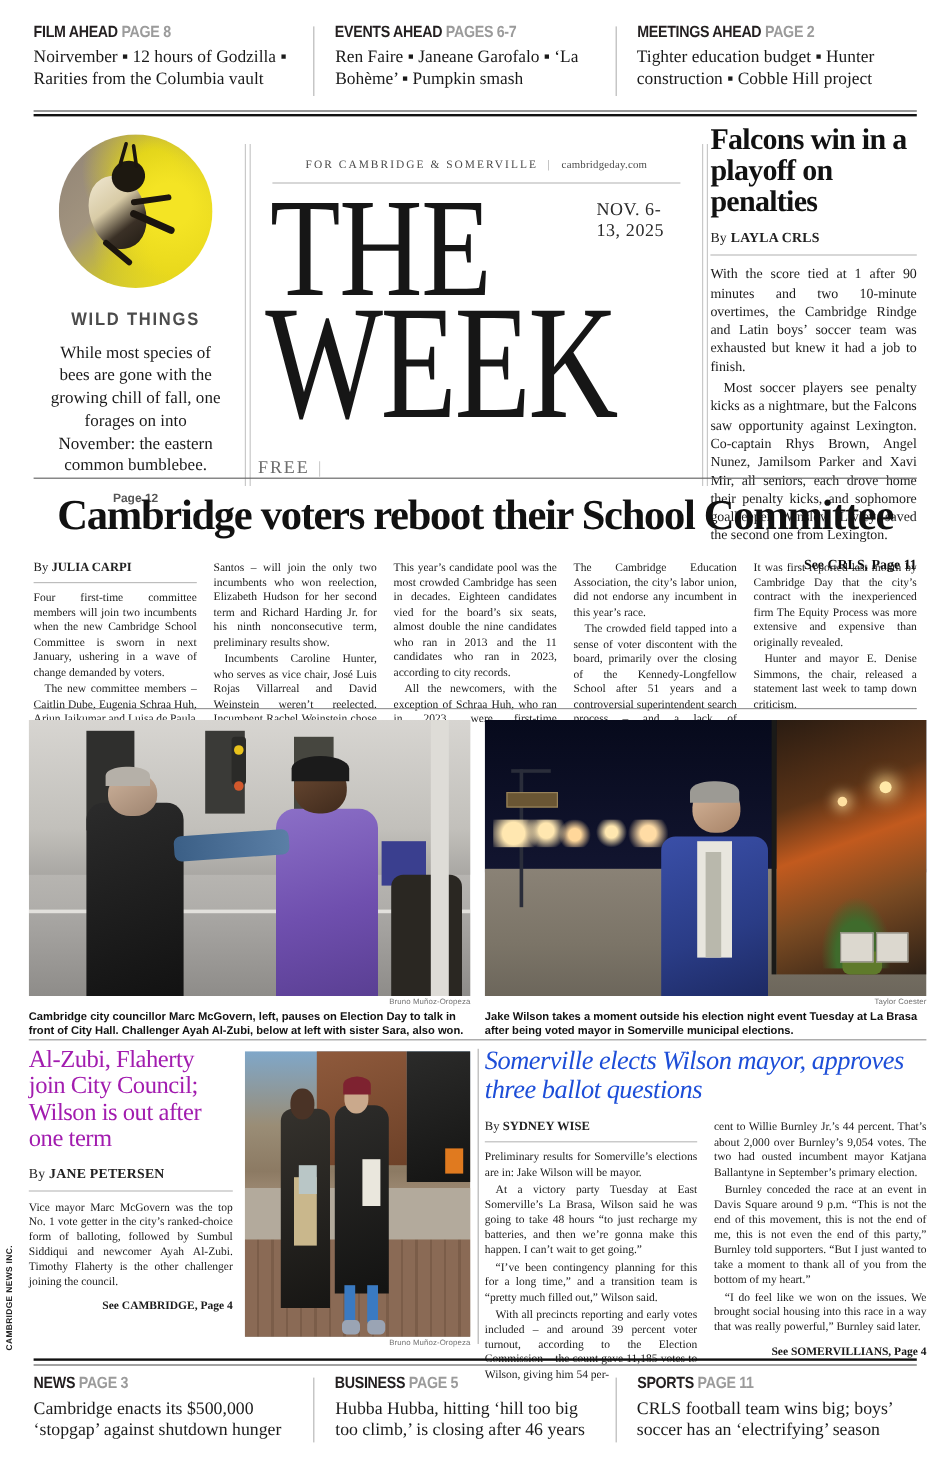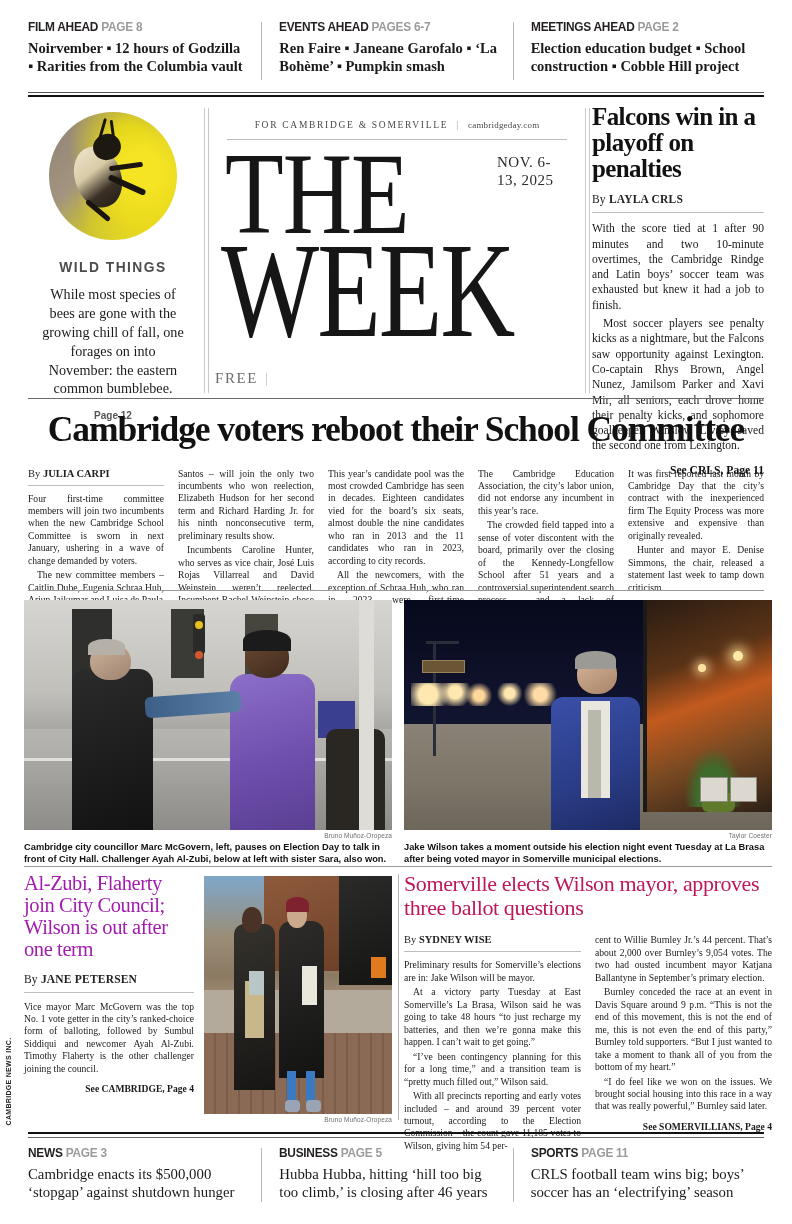--- a/index.html
+++ b/index.html
@@ -35,29 +35,29 @@
     font-family:"Liberation Sans", sans-serif;
     font-weight:bold;font-size:13.5px;letter-spacing:-.3px;
     text-transform:uppercase;line-height:1;
     margin-bottom:5px;
     transform:scaleX(.88);transform-origin:left center;
     white-space:nowrap;
   }
   .teaser-head .k{color:#231f20;}
   .teaser-head .p{color:#9b9b9b;}
   .teaser-body{
-    font-size:14.5px;line-height:1.28;color:#1a1a1a;font-weight:bold;
+    font-size:14.5px;line-height:1.28;color:#1a1a1a;
   }
   .rule-top{position:absolute;left:28px;top:92px;width:736px;height:1px;background:#555;}
   .rule-top2{position:absolute;left:28px;top:95px;width:736px;height:2px;background:#111;}
 
   
   .mast{position:absolute;left:28px;top:104px;width:736px;height:285px;}
   .mast-center{
-    position:absolute;left:176px;top:4px;width:386px;height:285px;
+    position:absolute;left:176px;top:16px;width:386px;height:285px;
     border-left:1px solid #c9c9c9;border-right:1px solid #c9c9c9;
     box-sizing:border-box;padding:0 14px;
   }
   .mast-center:before{
     content:"";position:absolute;left:3px;top:0;bottom:0;width:1px;background:#c9c9c9;
   }
   .mast-center:after{
     content:"";position:absolute;right:3px;top:0;bottom:0;width:1px;background:#c9c9c9;
   }
   .mast-kicker{
@@ -319,21 +319,21 @@
   .scene-pair .tan{position:absolute;left:22%;top:44%;width:10%;height:24%;background:#c9b78c;}
   .scene-pair .leg1{position:absolute;left:44%;top:82%;width:5%;height:13%;background:#3a7ac2;}
   .scene-pair .leg2{position:absolute;left:54%;top:82%;width:5%;height:13%;background:#3a7ac2;}
   .scene-pair .shoe1{position:absolute;left:43%;bottom:1%;width:8%;height:5%;background:#9aa4b4;border-radius:4px;}
   .scene-pair .shoe2{position:absolute;left:54%;bottom:1%;width:8%;height:5%;background:#9aa4b4;border-radius:4px;}
   .scene-pair .flyer{position:absolute;left:52%;top:38%;width:8%;height:16%;background:#eae7dd;}
   .scene-pair .flyer2{position:absolute;left:24%;top:40%;width:8%;height:10%;background:#b9c6c6;}
 
   .som-head{
     font-family:"Liberation Serif", serif;
-    font-size:22px;line-height:1.1;letter-spacing:-.4px;color:#be185d;
+    font-size:22px;line-height:1.1;letter-spacing:-.4px;color:#1d4ed8;font-style:italic;
   }
   .som-cols{display:flex;gap:14px;margin-top:14px;}
   .som-col{flex:1;}
   .som-col p{margin:0;font-size:9.6px;line-height:1.3;text-align:justify;}
   .som-col p + p{text-indent:9px;margin-top:2px;}
 
   .rule-bottom{position:absolute;left:28px;top:1132px;width:736px;height:2px;background:#111;}
   .rule-bottom2{position:absolute;left:28px;top:1137px;width:736px;height:1px;background:#666;}
 
   
@@ -375,21 +375,21 @@
         <span class="k">EVENTS AHEAD</span>
         <span class="p">PAGES 6-7</span>
       </div>
       <div class="teaser-body">Ren Faire ▪ Janeane Garofalo ▪ ‘La Bohème’ ▪ Pumpkin smash</div>
     </div>
     <div class="teaser">
       <div class="teaser-head">
         <span class="k">MEETINGS AHEAD</span>
         <span class="p">PAGE 2</span>
       </div>
-      <div class="teaser-body">Election education budget ▪ School construction ▪ Cobble Hill project</div>
+      <div class="teaser-body">Tighter education budget ▪ Hunter construction ▪ Cobble Hill project</div>
     </div>
   </div>
   <div class="rule-top"></div>
   <div class="rule-top2"></div>
 
   <div class="mast">
 
     <div class="wild">
       <div class="wild-photo">
         <div class="bee-body"></div>

